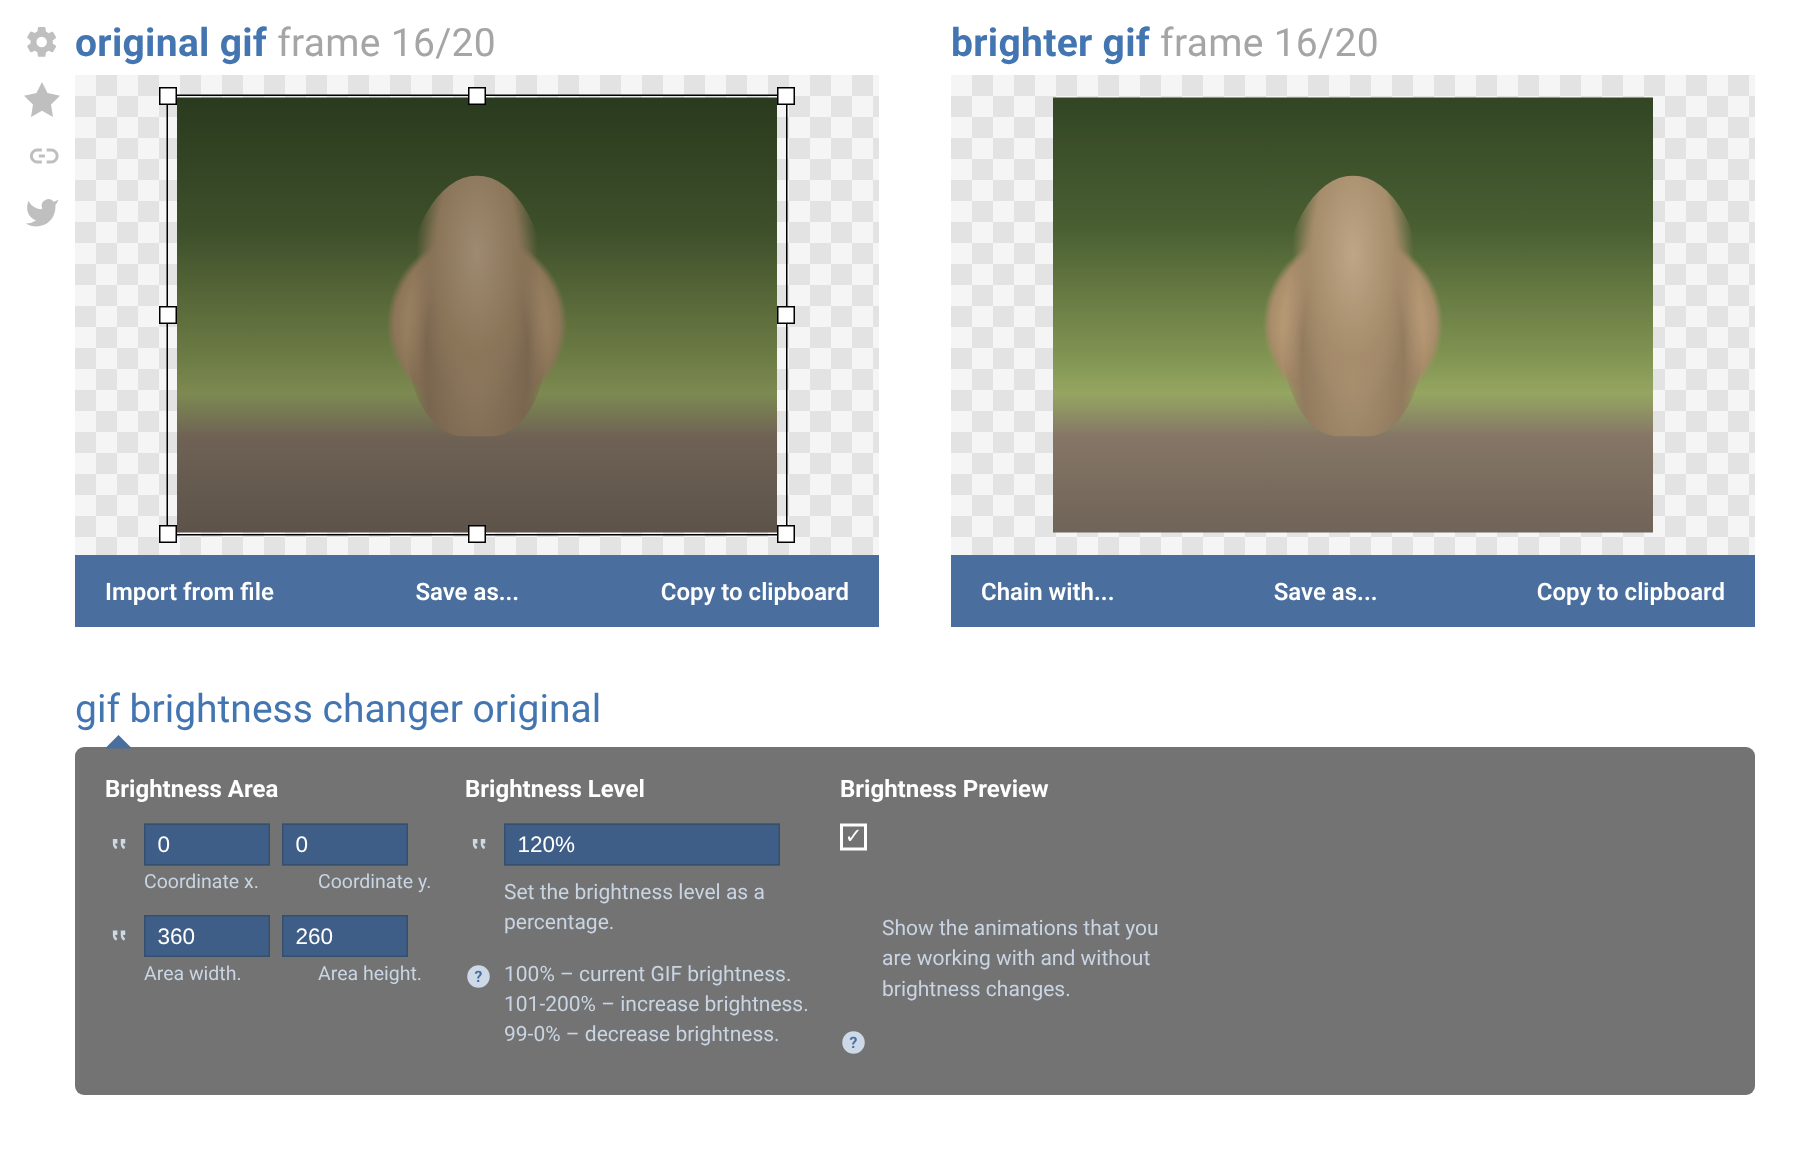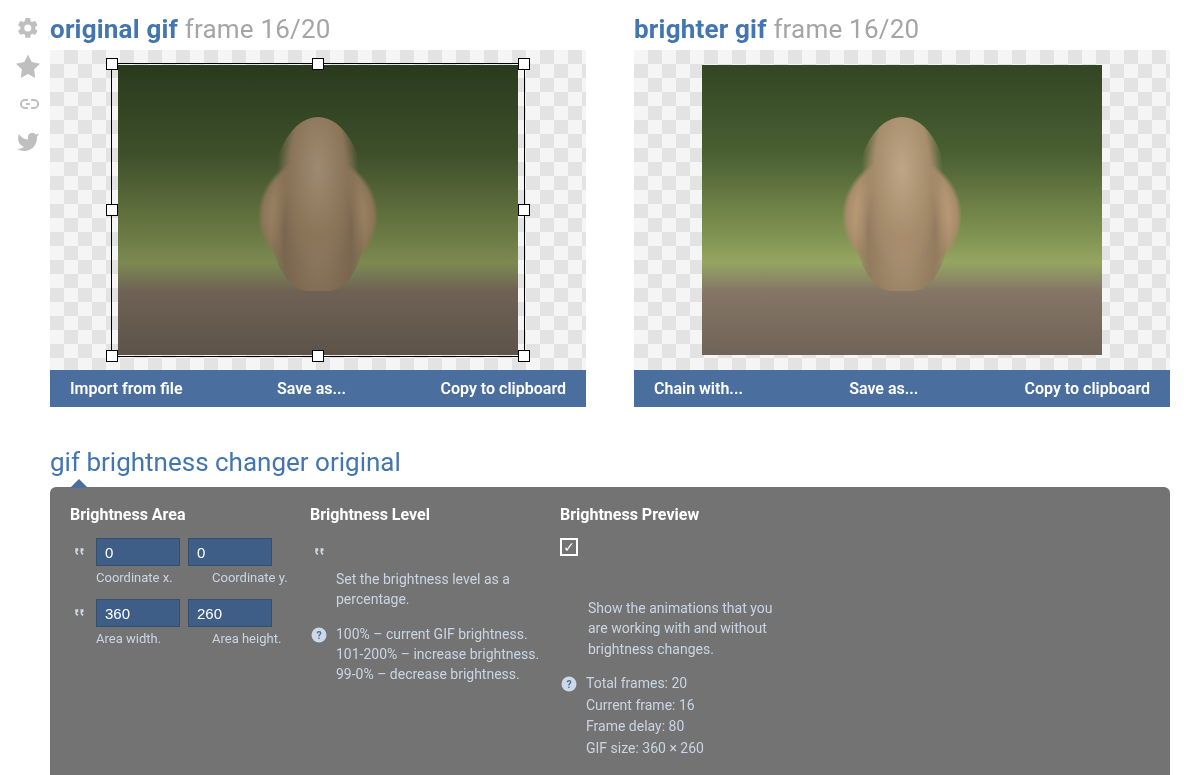--- a/index.html
+++ b/index.html
@@ -87,21 +87,21 @@
 .handle.tc { left: calc(50% - 6px); top: -6px; cursor: ns-resize;}
 .handle.tr { right: -6px; top: -6px; cursor: nesw-resize;}
 .handle.ml { left: -6px; top: calc(50% - 6px); cursor: ew-resize;}
 .handle.mr { right: -6px; top: calc(50% - 6px); cursor: ew-resize;}
 .handle.bl { left: -6px; bottom: -6px; cursor: nesw-resize;}
 .handle.bc { left: calc(50% - 6px); bottom: -6px; cursor: ns-resize;}
 .handle.br { right: -6px; bottom: -6px; cursor: nwse-resize;}
 .action-bar {
   background: #4a6f9e;
   display: flex;
-  height: 37px;
+  height: 48px;
   align-items: center;
   justify-content: space-between;
   padding: 0 20px;
 }
 .action-bar .btn {
   color: #fff;
   font-size: 16px;
   font-weight: 600;
   cursor: pointer;
   white-space: nowrap;
@@ -260,20 +260,21 @@
           <span class="cap">Area height.</span>
         </div>
       </div>
 
       <div class="opt-col level">
         <div class="section-h">Brightness Level</div>
         <div class="field-row">
           <svg class="quote-icn" viewBox="0 0 24 24">
               <path d="M7 7h4v4H9c0 2 2 3 2 3l-1 2s-3-1-3-5V7zm7 0h4v4h-2c0 2 2 3 2 3l-1 2s-3-1-3-5V7z"></path>
             </svg>
+          <input class="inp wide" value="120%" style="">
         </div>
         <div class="desc" style="padding-left:26px;margin-top:4px;margin-bottom:14px;">Set the brightness level as a percentage.</div>
         <div class="field-row">
           <svg class="help-icn" viewBox="0 0 24 24">
               <circle cx="12" cy="12" r="10" fill="#cdd9e7"></circle>
               <text x="12" y="17" text-anchor="middle" font-size="14" fill="#4a6f9e" font-weight="700">?</text>
             </svg>
           <div class="desc" style="white-space:pre-line;">100% – current GIF brightness.
 101-200% – increase brightness.
 99-0% – decrease brightness.</div>
@@ -290,24 +291,18 @@
         <div class="desc">
           <span>Show the animations that you</span><br>
           <span>are working with and without</span><br>
           <span>brightness changes.</span>
         </div>
         <div class="info-block">
           <svg class="help-icn" viewBox="0 0 24 24">
               <circle cx="12" cy="12" r="10" fill="#cdd9e7"></circle>
               <text x="12" y="17" text-anchor="middle" font-size="14" fill="#4a6f9e" font-weight="700">?</text>
             </svg>
-          <div class="lines">
-            <div>Total frames: 20</div>
-            <div>Current frame: 16</div>
-            <div>Frame delay: 80</div>
-            <div>GIF size: 360 × 260</div>
-          </div>
         </div>
       </div>
 
     </div>
   </div>
 </div>
 
 </body></html>

